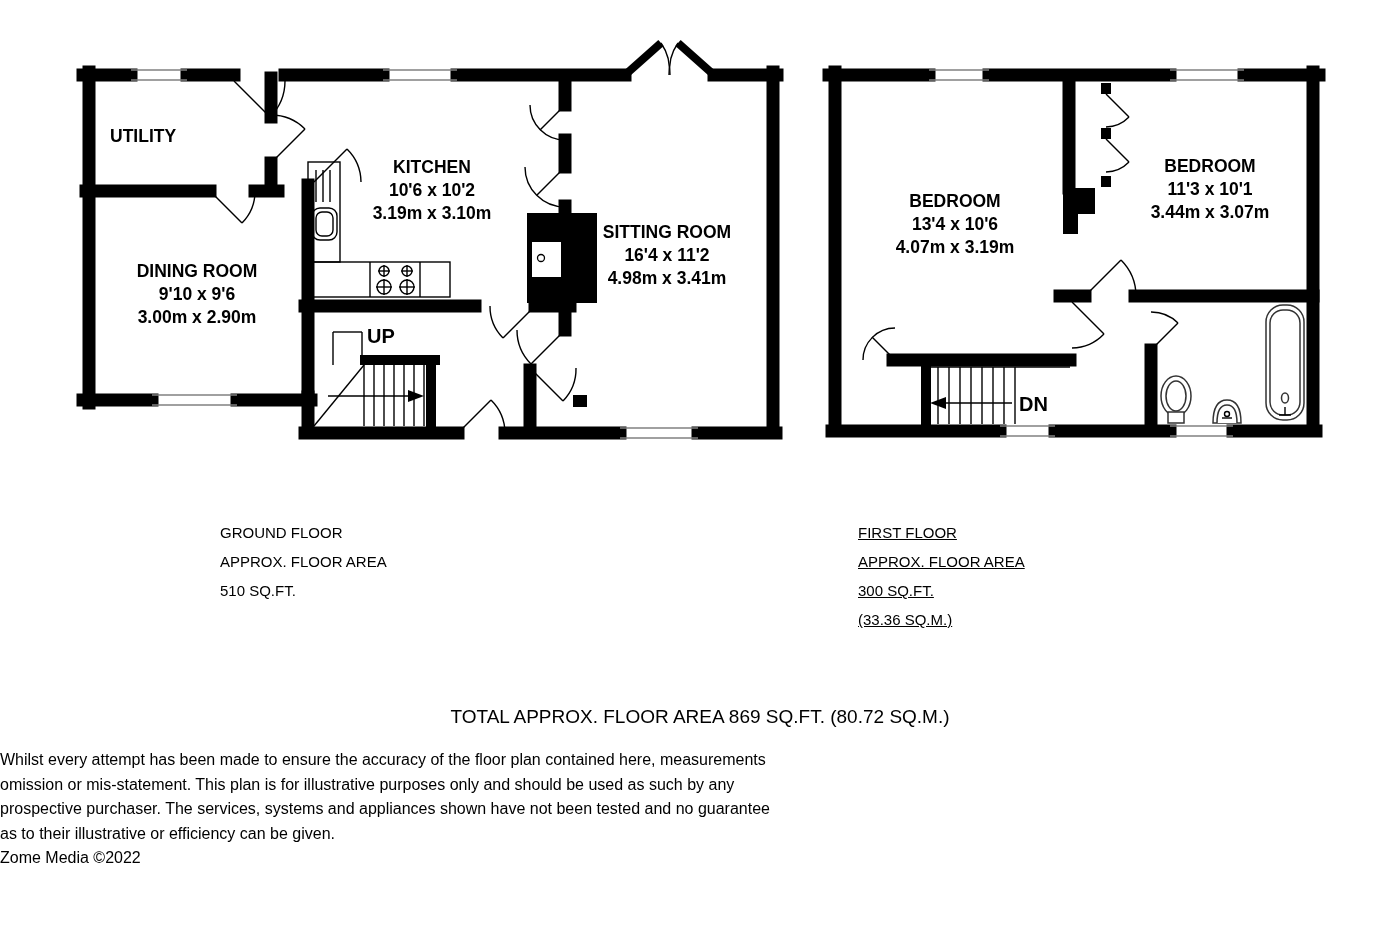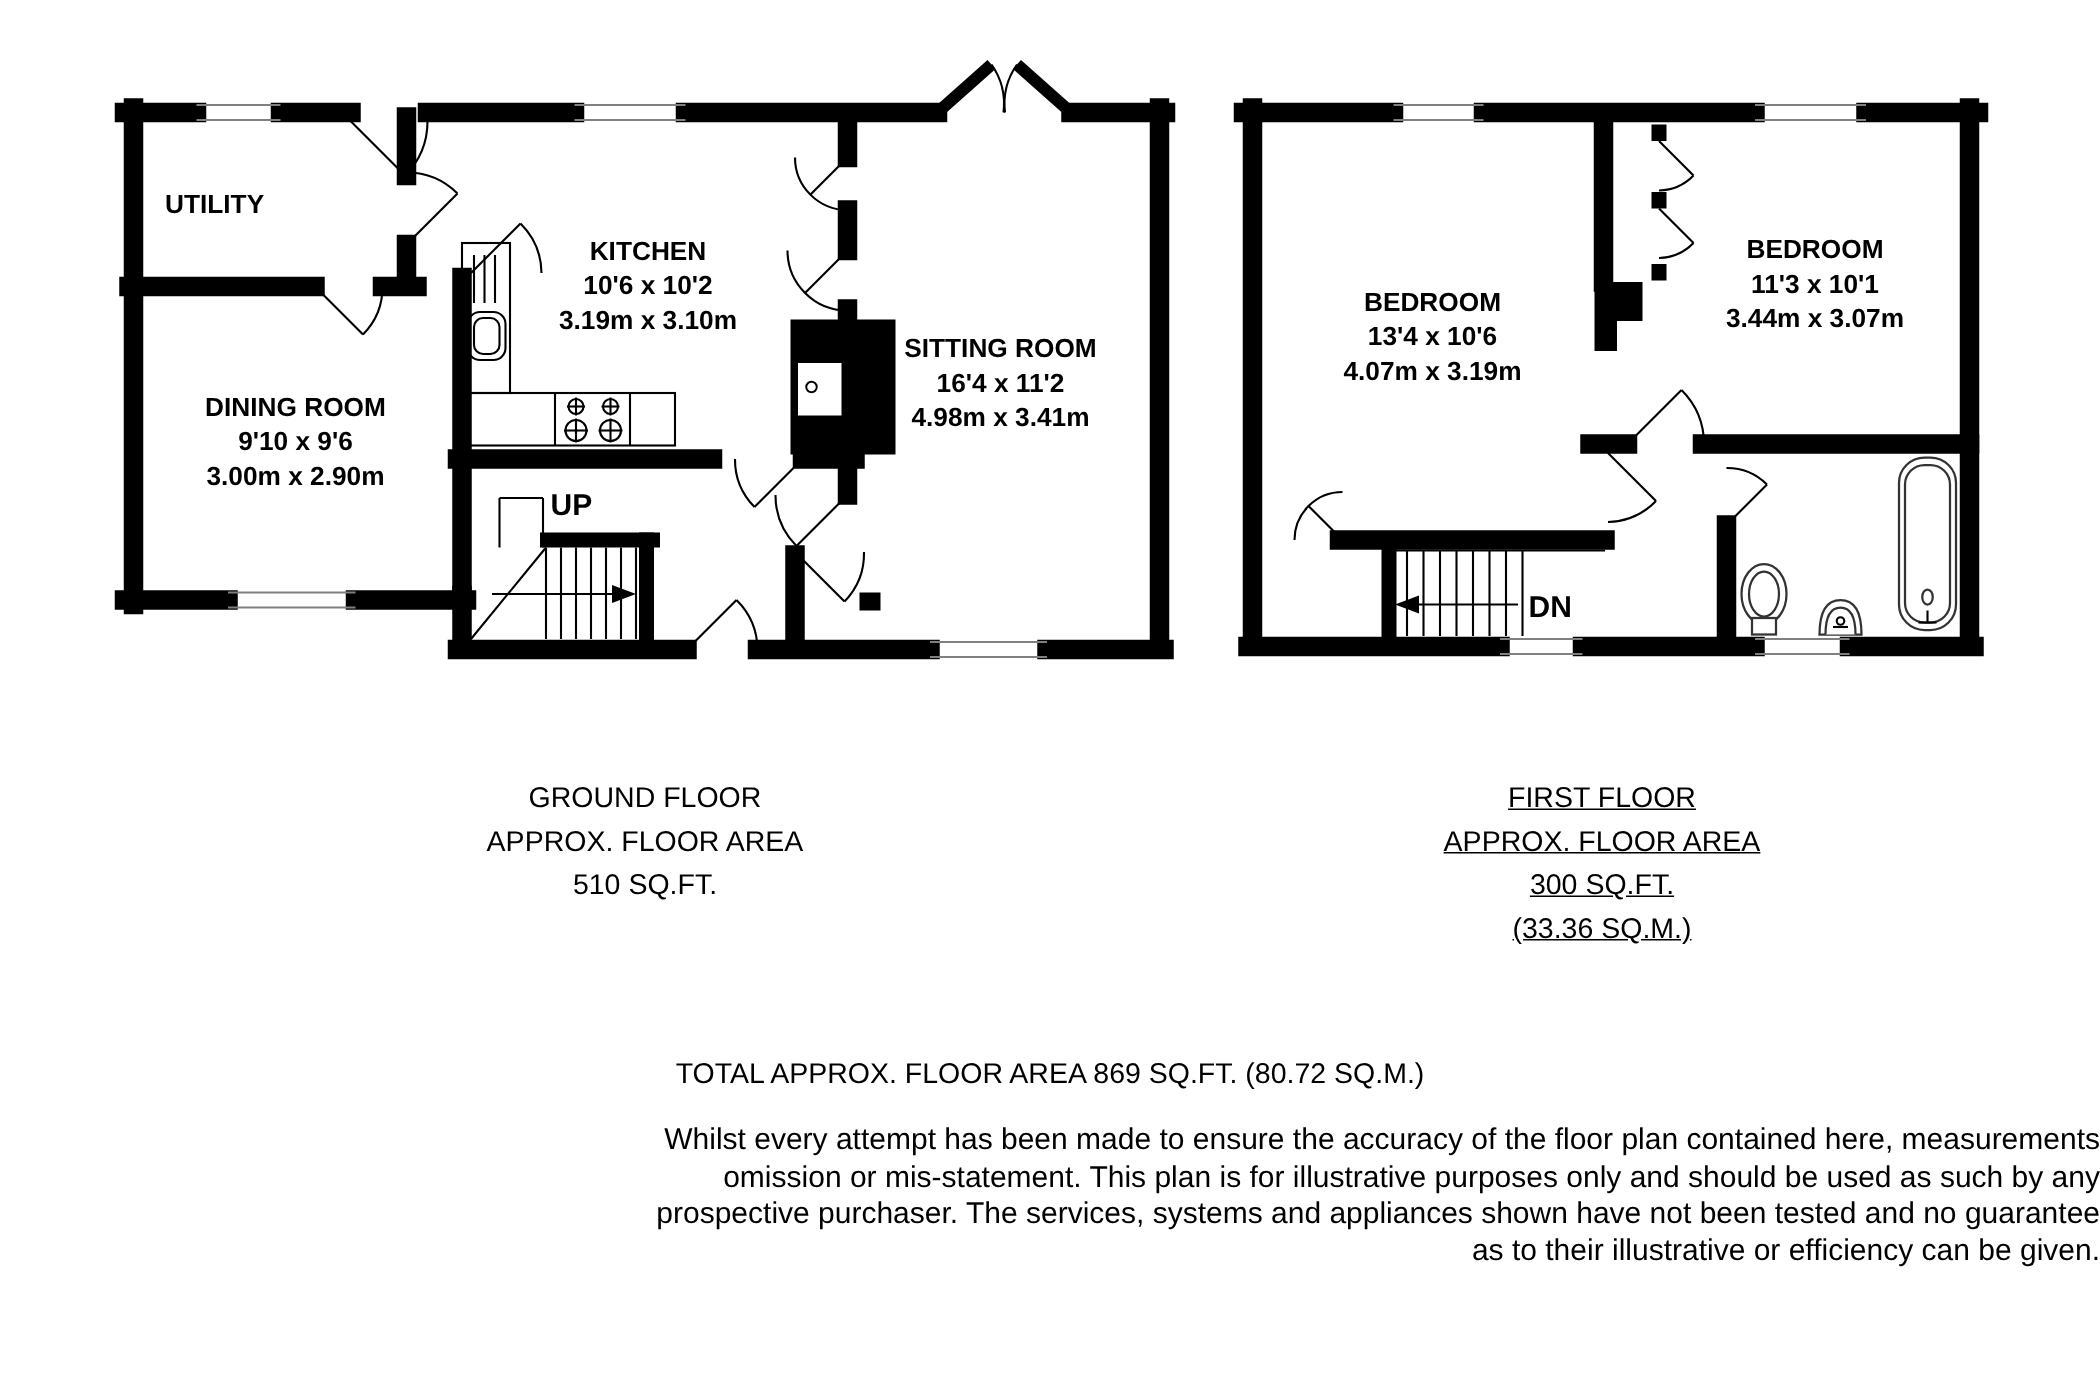--- a/index.html
+++ b/index.html
@@ -1,26 +1,26 @@
 <!DOCTYPE html>
 <html><head>
 <meta charset="utf-8">
 <style>
   html,body{margin:0;padding:0;background:#fff;}
   .page{position:relative;width:1400px;height:933px;background:#fff;overflow:hidden;
         font-family:"Liberation Sans", sans-serif;color:#000;}
   svg{position:absolute;overflow:visible;}
   .room-label{font-family:"Liberation Sans",sans-serif;font-weight:bold;font-size:17.5px;fill:#000;}
   .stair-label{font-family:"Liberation Sans",sans-serif;font-weight:bold;font-size:20px;fill:#000;}
-  .summary{position:absolute;width:420px;text-align:center;font-size:19px;line-height:29px;}
+  .summary{position:absolute;width:420px;font-size:15px;line-height:29px;}
   .summary-ground{left:220px;top:518px;}
   .summary-first{left:858px;top:518px;text-decoration:underline;}
   .total-line{position:absolute;left:0;top:706px;width:1400px;text-align:center;font-size:19px;}
-  .disclaimer{position:absolute;left:0;top:748px;width:1400px;text-align:right;
-              font-size:20px;line-height:24.5px;}
+  .disclaimer{position:absolute;left:0;top:748px;width:1400px;text-align:left;
+              font-size:16px;line-height:24.5px;}
   .wall{stroke:#000;stroke-width:13;stroke-linecap:square;}
   .wall9{stroke:#000;stroke-width:10;stroke-linecap:square;}
   .thin{stroke:#000;stroke-width:1.4;fill:none;}
   .sill{stroke:#808080;stroke-width:1.3;}
   .fixture{stroke:#333;stroke-width:1.5;fill:#fff;}
 </style>
 </head>
 <body>
 
 <div class="page">
@@ -324,15 +324,16 @@
     <div>(33.36 SQ.M.)</div>
   </div>
 
   <div class="total-line">TOTAL APPROX. FLOOR AREA 869 SQ.FT. (80.72 SQ.M.)</div>
 
   <div class="disclaimer">
     <div>Whilst every attempt has been made to ensure the accuracy of the floor plan contained here, measurements</div>
     <div>omission or mis-statement. This plan is for illustrative purposes only and should be used as such by any</div>
     <div>prospective purchaser. The services, systems and appliances shown have not been tested and no guarantee</div>
     <div>as to their illustrative or efficiency can be given.</div>
+    <div>Zome Media ©2022</div>
   </div>
 
 </div>
 
 </body></html>

